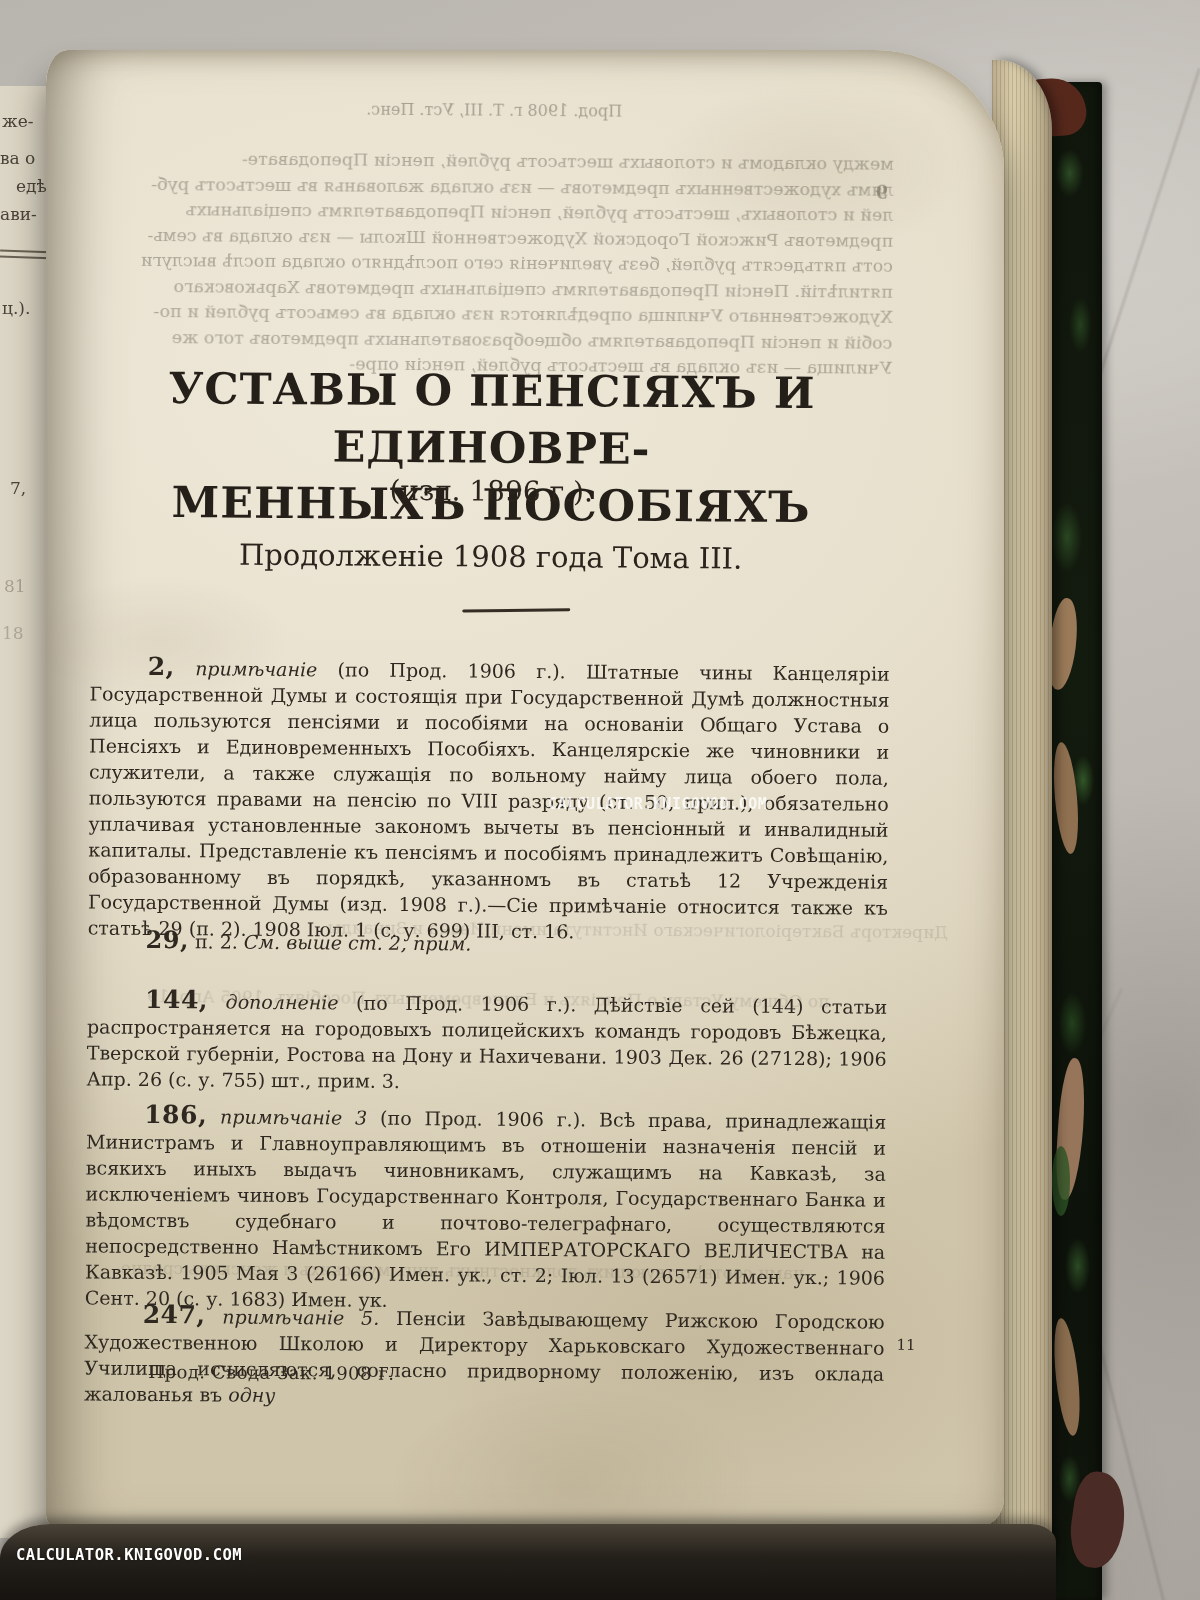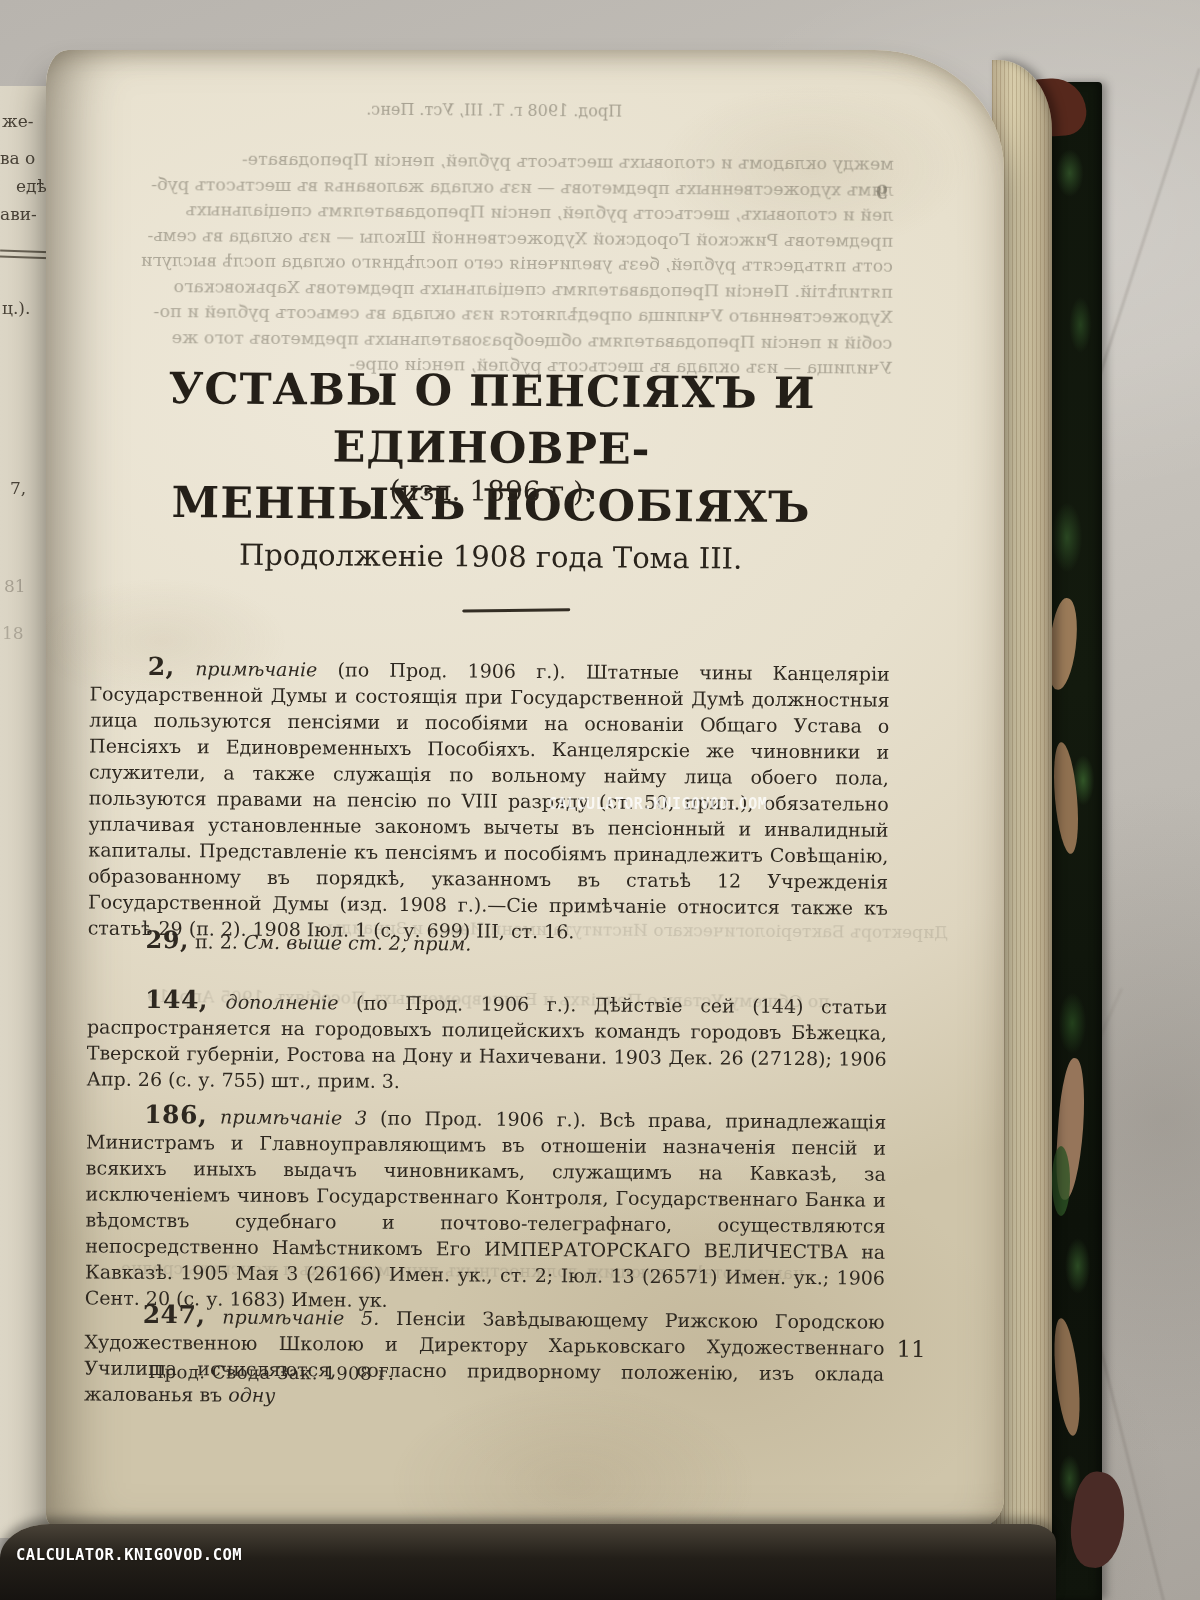--- a/index.html
+++ b/index.html
@@ -105,21 +105,21 @@
   .sec .num{font-size:25px;font-weight:bold;letter-spacing:.5px;}
   .sec i{font-size:19px;}
   .sec.s2{top:587px;}
   .sec.s29{top:860px;text-align:left;}
   .sec.s29 .num{font-size:24px;}
   .sec.s144{top:920px;}
   .sec.s186{top:1035px;}
   .sec.s247{top:1235px;}
 
   .imprint{position:absolute;top:1313px;left:64px;font-size:18px;letter-spacing:.5px;color:#2e2820;}
-  .pagenum{position:absolute;top:1282px;left:812px;font-size:23px;color:#2e2820;}
+  .pagenum{position:absolute;top:1282px;left:812px;font-size:15px;color:#2e2820;}
 
   
   .stains{position:absolute;inset:0;border-radius:inherit;pointer-events:none;
     background:
       radial-gradient(180px 90px at 12% 40%, rgba(140,120,85,.10), transparent 70%),
       radial-gradient(220px 120px at 80% 8%, rgba(150,132,96,.12), transparent 70%),
       radial-gradient(260px 140px at 55% 97%, rgba(120,100,70,.14), transparent 70%);}
 
   
   .bottom-band{

